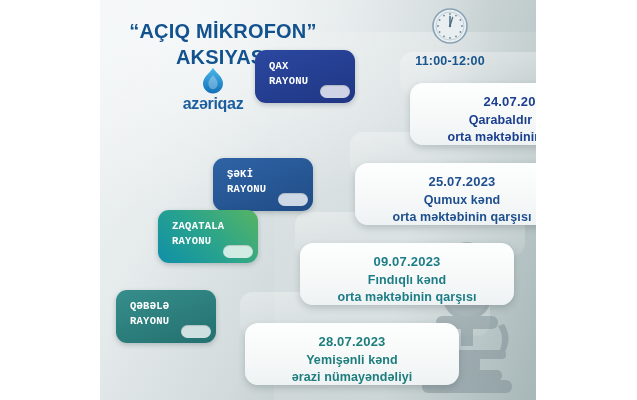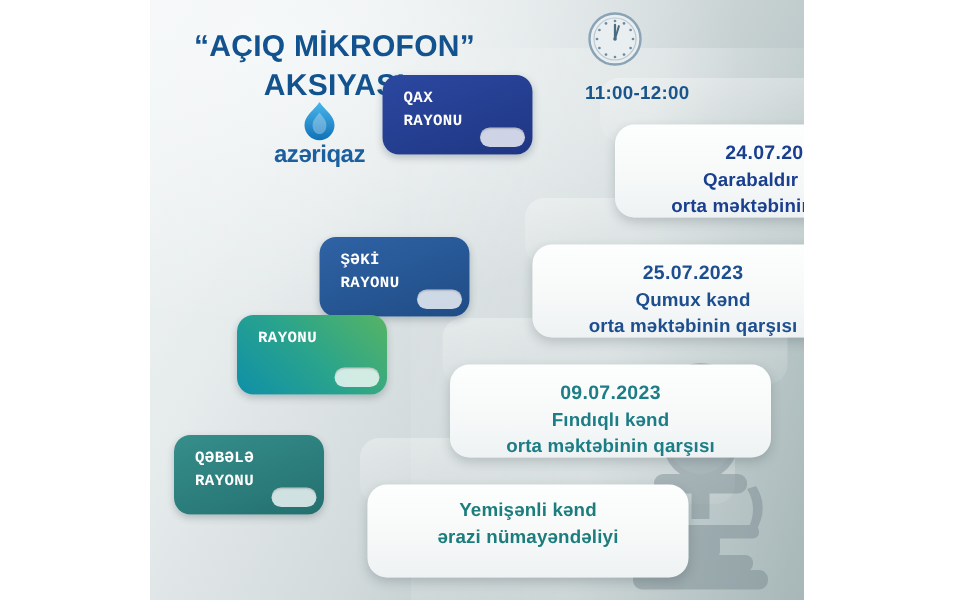--- a/index.html
+++ b/index.html
@@ -80,20 +80,21 @@
     color: #1c5f9e;
     letter-spacing: -0.3px;
     line-height: 1;
   }
 
   #clock-wrap {
     position: absolute;
     left: 290px;
     top: 6px;
     width: 120px;
+    text-align: center;
   }
   #clock-wrap .ctime {
     margin-top: 4px;
     font-size: 12.5px;
     font-weight: bold;
     color: #19558c;
     letter-spacing: 0.2px;
   }
 
   
@@ -261,27 +262,29 @@
     </div>
   </div>
 
   <div class="row">
     <div class="card" style="left:200px; top:243px; width:214px; height:62px;">
       <div class="date" style="color:#1d7d86">09.07.2023</div>
       <div class="line" style="color:#1d7d86">Fındıqlı kənd</div>
       <div class="line" style="color:#1d7d86">orta məktəbinin qarşısı</div>
     </div>
     <div class="tag" style="left:58px; top:210px; width:100px; height:53px; background:linear-gradient(45deg,#0f8fa8 0%,#2aa48c 50%,#56b464 100%);">
+      <div>ZAQATALA</div>
       <div>RAYONU</div>
       <span class="notch"></span>
     </div>
   </div>
 
   <div class="row">
     <div class="card" style="left:145px; top:323px; width:214px; height:62px;">
+      <div class="date" style="color:#1d7d7d">28.07.2023</div>
       <div class="line" style="color:#1d7d7d">Yemişənli kənd</div>
       <div class="line" style="color:#1d7d7d">ərazi nümayəndəliyi</div>
     </div>
     <div class="tag" style="left:16px; top:290px; width:100px; height:53px; background:linear-gradient(160deg,#368e8b 0%,#23706f 100%);">
       <div>QƏBƏLƏ</div>
       <div>RAYONU</div>
       <span class="notch"></span>
     </div>
   </div>
 

